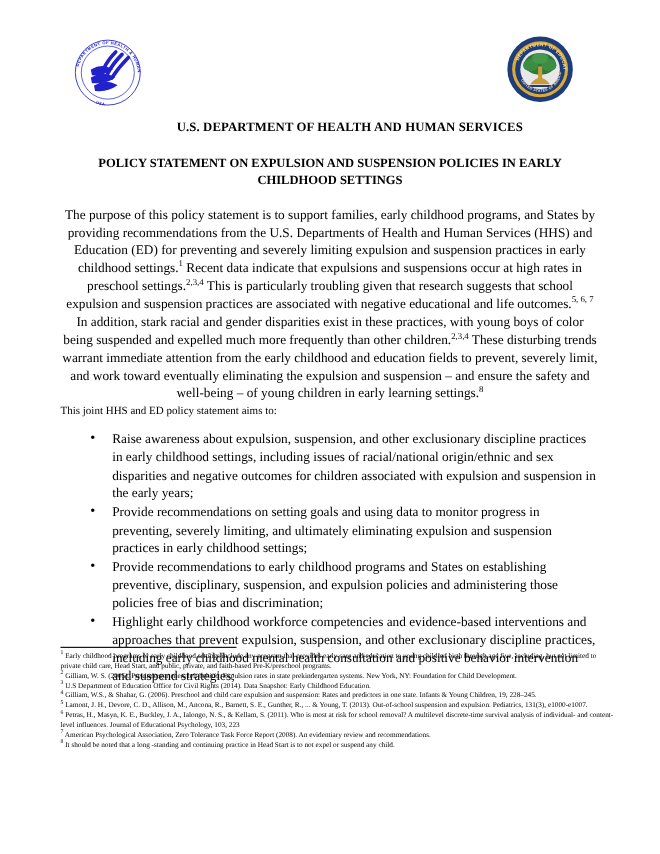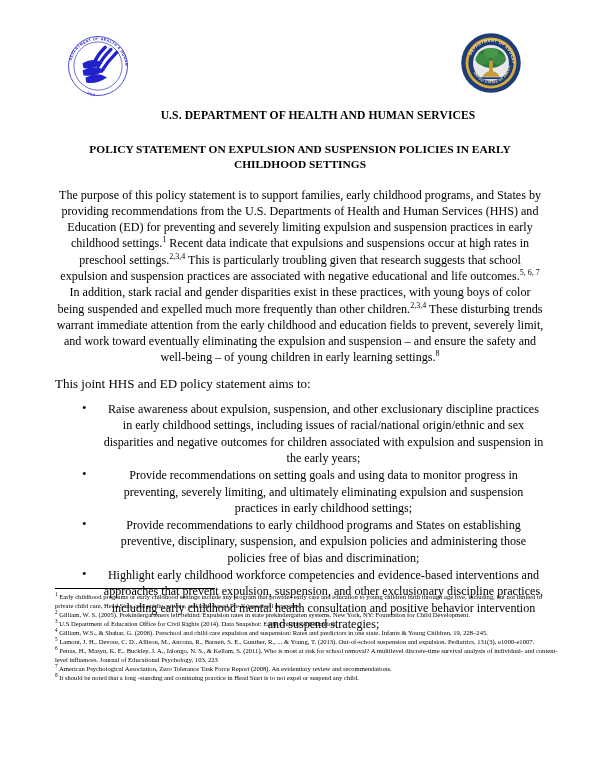--- a/index.html
+++ b/index.html
@@ -73,35 +73,34 @@
   .body-wrap {
     margin: 0 55px 0 55px;
   }
   p.body-par {
     font-size: 12.1px;
     line-height: 16.3px;
     text-align: center;
     margin: 14px 0 0 0;
   }
   p.lead-in {
-    font-size: 13px;
+    font-size: 10px;
     line-height: 16.3px;
-    margin: 10px 0 0 0;
+    margin: 0 0 0 0;
   }
   sup {
     font-size: 8px;
     vertical-align: super;
     line-height: 0;
   }
 
   ul.aims {
     list-style: none;
     margin: 9px 0 0 0;
     padding: 0;
-    text-align: center;
   }
   ul.aims li {
     font-size: 12.1px;
     line-height: 16.3px;
     position: relative;
     padding-left: 47px;
     margin-bottom: 1px;
   }
   ul.aims li::before {
     content: "\2022";

